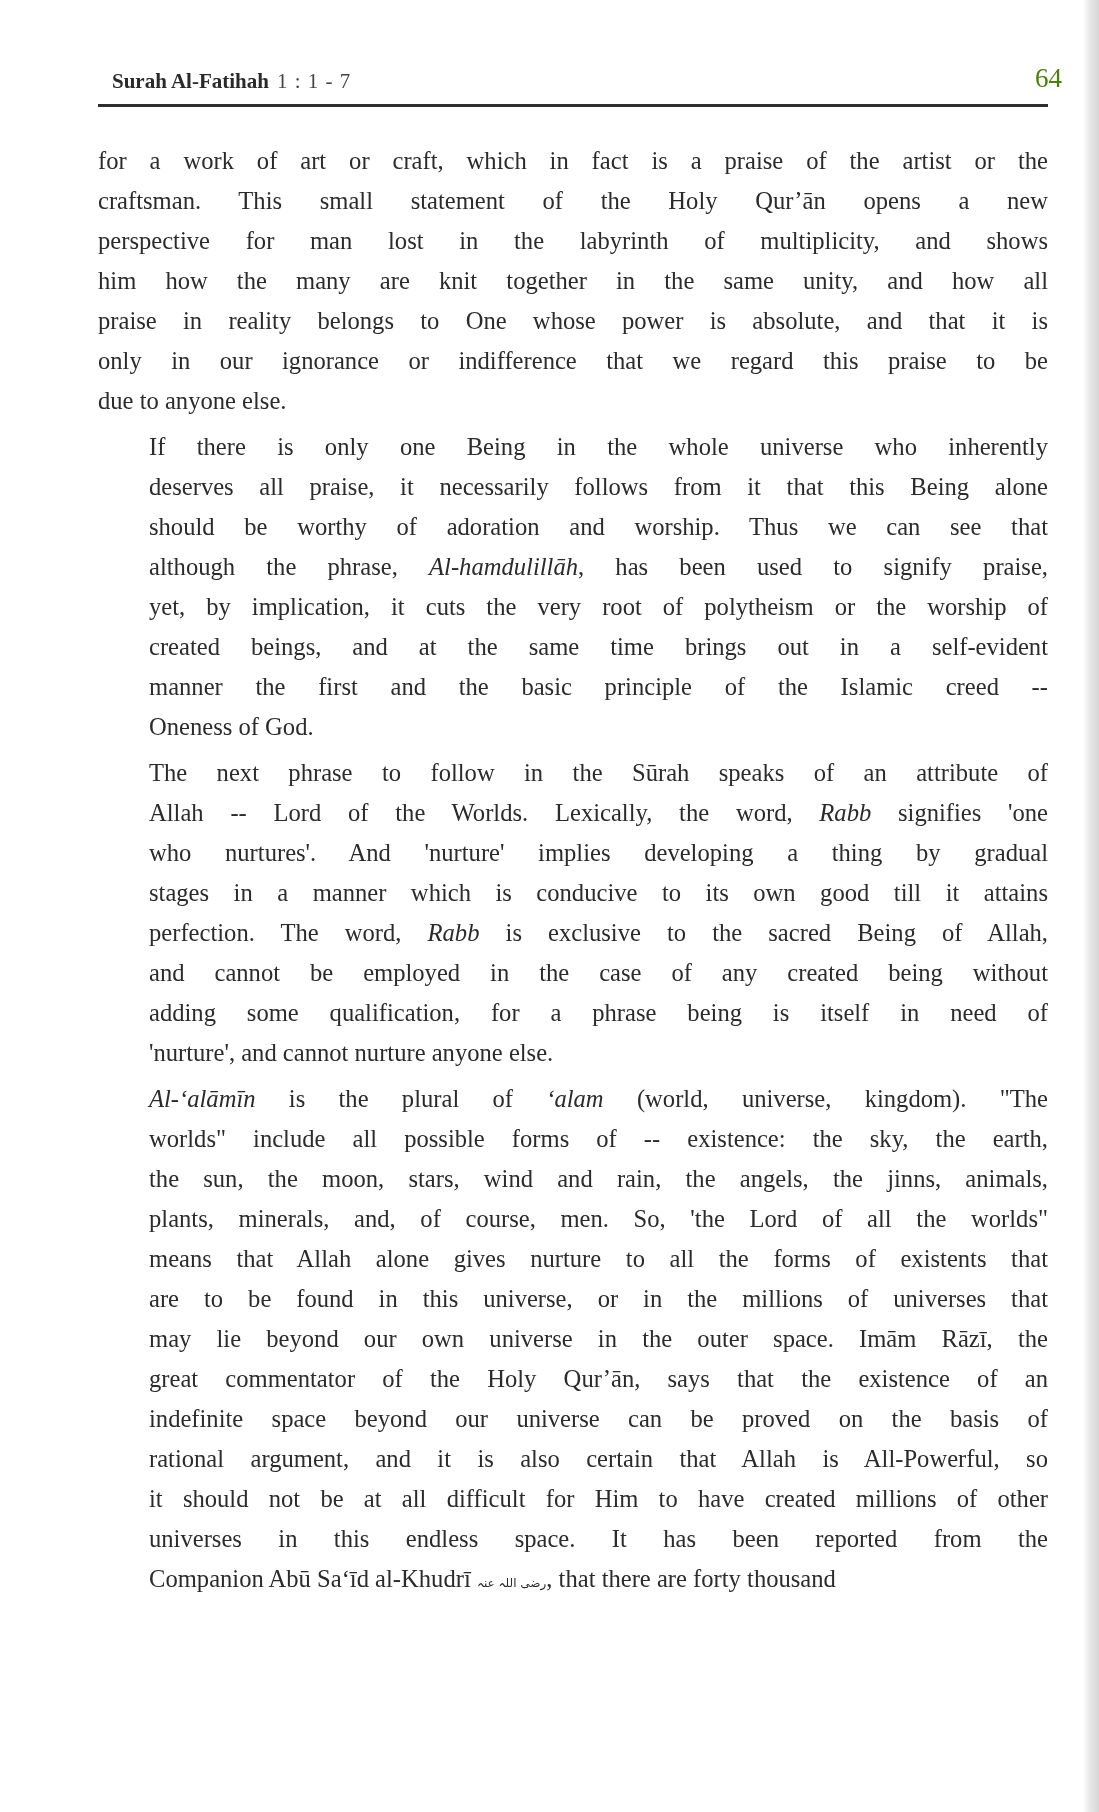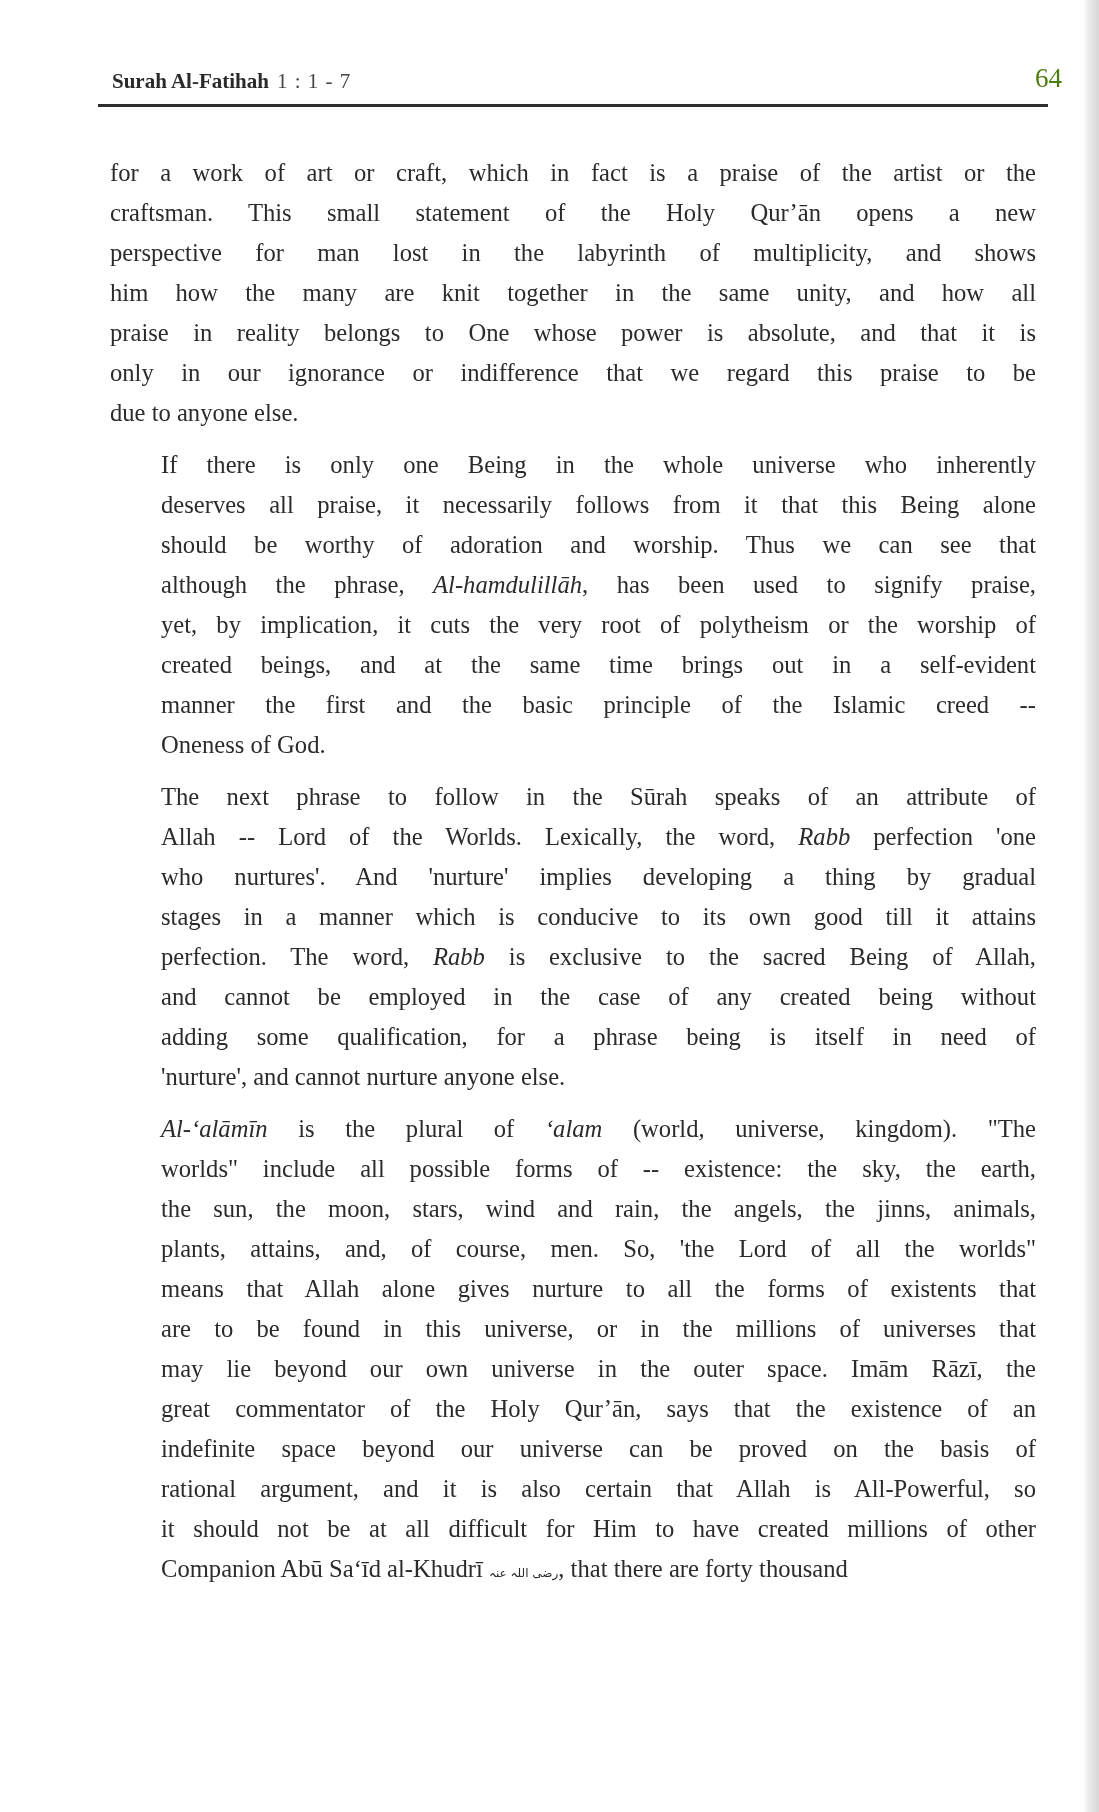--- a/index.html
+++ b/index.html
@@ -21,21 +21,21 @@
   .running-title .ref { font-weight: normal; margin-left: 8px; color: #444; letter-spacing: 1px; }
   .page-number { font-size: 27px; color: #4d7c0f; }
   .rule {
     position: absolute; left: 98px; top: 104px; width: 950px; height: 3px;
     background: #2e2e2e;
   }
   .content {
     position: absolute; left: 98px; top: 141px; width: 950px;
     font-size: 24.6px; line-height: 40px;
   }
-  .para { margin: 12px; text-align: justify; text-align-last: left; }
+  .para { margin: 0; text-align: justify; text-align-last: left; }
   .para + .para { margin-top: 6px; }
   .para.indent { text-indent: 51px; }
   .para .line { display: block; text-align: justify; text-align-last: justify; white-space: nowrap; overflow: visible; }
   .para .line.last { text-align-last: left; }
   em { }
   .arabic { font-family: "DejaVu Sans", sans-serif; font-size: 12px; direction: rtl; unicode-bidi: isolate; }
 </style>
 </head>
 <body>
 
@@ -64,35 +64,36 @@
       <span class="line"><span>deserves all praise, it necessarily follows from it that this Being alone</span></span>
       <span class="line"><span>should be worthy of adoration and worship. Thus we can see that</span></span>
       <span class="line"><span>although the phrase, </span><em>Al-hamdulillāh</em><span>, has been used to signify praise,</span></span>
       <span class="line"><span>yet, by implication, it cuts the very root of polytheism or the worship of</span></span>
       <span class="line"><span>created beings, and at the same time brings out in a self-evident</span></span>
       <span class="line"><span>manner the first and the basic principle of the Islamic creed --</span></span>
       <span class="line last"><span>Oneness of God.</span></span>
     </p>
     <p class="para indent">
       <span class="line" style="text-indent: 51px;"><span>The next phrase to follow in the Sūrah speaks of an attribute of</span></span>
-      <span class="line"><span>Allah -- Lord of the Worlds. Lexically, the word, </span><em>Rabb</em><span> perfection 'one</span></span>
+      <span class="line"><span>Allah -- Lord of the Worlds. Lexically, the word, </span><em>Rabb</em><span> signifies 'one</span></span>
       <span class="line"><span>who nurtures'. And 'nurture' implies developing a thing by gradual</span></span>
       <span class="line"><span>stages in a manner which is conducive to its own good till it attains</span></span>
       <span class="line"><span>perfection. The word, </span><em>Rabb</em><span> is exclusive to the sacred Being of Allah,</span></span>
       <span class="line"><span>and cannot be employed in the case of any created being without</span></span>
       <span class="line"><span>adding some qualification, for a phrase being is itself in need of</span></span>
       <span class="line last"><span>'nurture', and cannot nurture anyone else.</span></span>
     </p>
     <p class="para indent">
       <span class="line" style="text-indent: 51px;"><em>Al-‘alāmīn</em><span> is the plural of </span><em>‘alam</em><span> (world, universe, kingdom). "The</span></span>
       <span class="line"><span>worlds" include all possible forms of -- existence: the sky, the earth,</span></span>
       <span class="line"><span>the sun, the moon, stars, wind and rain, the angels, the jinns, animals,</span></span>
-      <span class="line"><span>plants, attains, and, of course, men. So, 'the Lord of all the worlds"</span></span>
+      <span class="line"><span>plants, minerals, and, of course, men. So, 'the Lord of all the worlds"</span></span>
       <span class="line"><span>means that Allah alone gives nurture to all the forms of existents that</span></span>
       <span class="line"><span>are to be found in this universe, or in the millions of universes that</span></span>
       <span class="line"><span>may lie beyond our own universe in the outer space. Imām Rāzī, the</span></span>
       <span class="line"><span>great commentator of the Holy Qur’ān, says that the existence of an</span></span>
       <span class="line"><span>indefinite space beyond our universe can be proved on the basis of</span></span>
       <span class="line"><span>rational argument, and it is also certain that Allah is All-Powerful, so</span></span>
       <span class="line"><span>it should not be at all difficult for Him to have created millions of other</span></span>
+      <span class="line"><span>universes in this endless space. It has been reported from the</span></span>
       <span class="line last"><span>Companion Abū Sa‘īd al-Khudrī </span><span class="arabic">رضی اللہ عنہ</span><span>, that there are forty thousand</span></span>
     </p>
   </div>
 
 </body></html>

